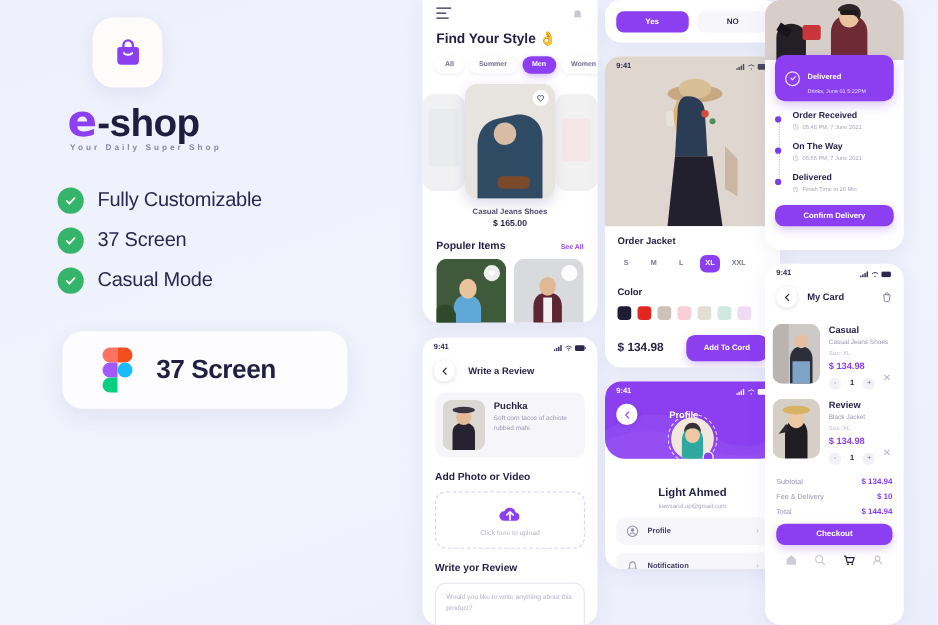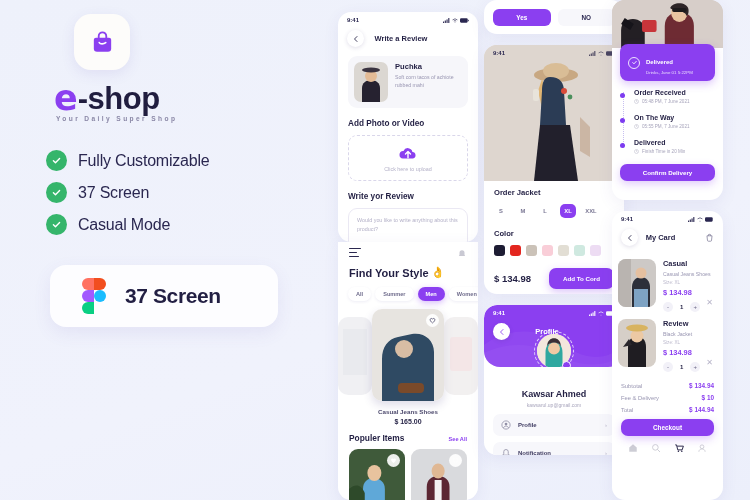--- a/index.html
+++ b/index.html
@@ -296,20 +296,107 @@
           <i class="fg-pu"></i>
           <i class="fg-bl"></i>
           <i class="fg-gr"></i>
       </span>
       <span class="figma-text">37 Screen</span>
     </div>
   </div>
 
   <div class="col col-a">
 
+    <div class="phone a1">
+      <div class="a1-top">
+        <span class="hamb">
+            <span></span>
+            <span></span>
+            <span></span>
+          </span>
+        <svg class="bell" viewBox="0 0 16 16">
+            <path d="M8 2a4 4 0 0 0-4 4v3l-1 2h10l-1-2V6a4 4 0 0 0-4-4z" fill="#2b2850"></path>
+          </svg>
+      </div>
+      <div class="a1-title">
+        <span>Find Your Style</span>
+        <span>👌</span>
+      </div>
+      <div class="chips">
+        <span class="chip">All</span>
+        <span class="chip">Summer</span>
+        <span class="chip active">Men</span>
+        <span class="chip">Women</span>
+      </div>
+
+      <div class="carousel">
+        <div class="cimg side left">
+          <svg class="ph-img" viewBox="0 0 34 78" preserveAspectRatio="none">
+              <rect width="34" height="78" fill="#dfe0e6"></rect>
+              <rect x="5" y="12" width="24" height="46" fill="#cfd2da"></rect>
+            </svg>
+        </div>
+        <div class="cimg main">
+          <svg class="ph-img" viewBox="0 0 72 92" preserveAspectRatio="none">
+            <rect width="72" height="92" fill="#e7e4e0"></rect>
+            <path d="M10 92V50c0-12 6-20 16-22l14-3c12-2 22 6 22 18v49z" fill="#2f4a63"></path>
+            <circle cx="32" cy="40" r="9" fill="#d8bda4"></circle>
+            <rect x="26" y="74" width="26" height="10" rx="4" fill="#7a4a2a"></rect>
+          </svg>
+          <span class="heart-badge">
+            <svg viewBox="0 0 16 16">
+                <path d="M8 13.5S2.5 10 2.5 6.3A3 3 0 0 1 8 4.6a3 3 0 0 1 5.5 1.7C13.5 10 8 13.5 8 13.5z" fill="none" stroke="#2b2850" stroke-width="1.4"></path>
+              </svg>
+          </span>
+        </div>
+        <div class="cimg side right">
+          <svg class="ph-img" viewBox="0 0 34 78" preserveAspectRatio="none">
+              <rect width="34" height="78" fill="#e3dfe0"></rect>
+              <rect x="6" y="20" width="22" height="34" rx="3" fill="#e8c9cc"></rect>
+            </svg>
+        </div>
+      </div>
+      <div class="prod-name">Casual Jeans Shoes</div>
+      <div class="prod-price">$ 165.00</div>
+
+      <div class="sec-head">
+        <span class="sec-title">Populer Items</span>
+        <span class="sec-link">See All</span>
+      </div>
+      <div class="grid2">
+        <div class="gcard">
+          <svg class="ph-img" viewBox="0 0 64 62" preserveAspectRatio="none">
+            <rect width="64" height="62" fill="#3f5a3a"></rect>
+            <path d="M16 62V40c0-7 5-11 12-11s13 4 13 11v22z" fill="#5fa8d8"></path>
+            <circle cx="29" cy="24" r="8" fill="#e8c39e"></circle>
+            <path d="M0 40c8-6 14-4 18 4v18H0z" fill="#2e4a2a"></path>
+          </svg>
+          <span class="heart-badge">
+            <svg viewBox="0 0 16 16">
+                <path d="M8 13.5S2.5 10 2.5 6.3A3 3 0 0 1 8 4.6a3 3 0 0 1 5.5 1.7C13.5 10 8 13.5 8 13.5z" fill="#fff"></path>
+              </svg>
+          </span>
+        </div>
+        <div class="gcard">
+          <svg class="ph-img" viewBox="0 0 64 62" preserveAspectRatio="none">
+            <rect width="64" height="62" fill="#d9dadd"></rect>
+            <path d="M18 62V38c0-7 5-11 13-11s13 4 13 11v24z" fill="#5c2733"></path>
+            <path d="M27 31h8v31h-8z" fill="#f2f2f2"></path>
+            <circle cx="31" cy="22" r="7.5" fill="#e0b894"></circle>
+          </svg>
+          <span class="heart-badge">
+            <svg viewBox="0 0 16 16">
+                <path d="M8 13.5S2.5 10 2.5 6.3A3 3 0 0 1 8 4.6a3 3 0 0 1 5.5 1.7C13.5 10 8 13.5 8 13.5z" fill="none" stroke="#fff" stroke-width="1.4"></path>
+              </svg>
+          </span>
+        </div>
+      </div>
+
+    </div>
+
     <div class="phone a2">
       <div class="statusbar">
         <span class="sb-time">9:41</span>
         <span class="sb-icons">
           <svg width="7" height="5" viewBox="0 0 10 7">
               <rect x="0" y="5" width="1.6" height="2" fill="#2a2750"></rect>
               <rect x="2.5" y="3.5" width="1.6" height="3.5" fill="#2a2750"></rect>
               <rect x="5" y="2" width="1.6" height="5" fill="#2a2750"></rect>
               <rect x="7.5" y="0" width="1.6" height="7" fill="#2a2750"></rect>
             </svg>
@@ -352,107 +439,20 @@
       <div class="sub-head">Add Photo or Video</div>
       <div class="upload-box">
         <svg class="upload-icon" viewBox="0 0 24 20">
           <path d="M6 16a4.5 4.5 0 0 1 .6-9 5.6 5.6 0 0 1 10.7 1.3A3.9 3.9 0 0 1 18 16z" fill="#8b3ff0"></path>
           <path d="M12 15V8M9 10.5L12 7.6l3 2.9" stroke="#fff" stroke-width="1.7" fill="none" stroke-linecap="round" stroke-linejoin="round"></path>
         </svg>
         <span class="upload-hint">Click here to upload</span>
       </div>
       <div class="sub-head">Write yor Review</div>
       <div class="textarea-box">Would you like to write anything about this product?</div>
-    </div>
-
-    <div class="phone a1">
-      <div class="a1-top">
-        <span class="hamb">
-            <span></span>
-            <span></span>
-            <span></span>
-          </span>
-        <svg class="bell" viewBox="0 0 16 16">
-            <path d="M8 2a4 4 0 0 0-4 4v3l-1 2h10l-1-2V6a4 4 0 0 0-4-4z" fill="#2b2850"></path>
-          </svg>
-      </div>
-      <div class="a1-title">
-        <span>Find Your Style</span>
-        <span>👌</span>
-      </div>
-      <div class="chips">
-        <span class="chip">All</span>
-        <span class="chip">Summer</span>
-        <span class="chip active">Men</span>
-        <span class="chip">Women</span>
-      </div>
-
-      <div class="carousel">
-        <div class="cimg side left">
-          <svg class="ph-img" viewBox="0 0 34 78" preserveAspectRatio="none">
-              <rect width="34" height="78" fill="#dfe0e6"></rect>
-              <rect x="5" y="12" width="24" height="46" fill="#cfd2da"></rect>
-            </svg>
-        </div>
-        <div class="cimg main">
-          <svg class="ph-img" viewBox="0 0 72 92" preserveAspectRatio="none">
-            <rect width="72" height="92" fill="#e7e4e0"></rect>
-            <path d="M10 92V50c0-12 6-20 16-22l14-3c12-2 22 6 22 18v49z" fill="#2f4a63"></path>
-            <circle cx="32" cy="40" r="9" fill="#d8bda4"></circle>
-            <rect x="26" y="74" width="26" height="10" rx="4" fill="#7a4a2a"></rect>
-          </svg>
-          <span class="heart-badge">
-            <svg viewBox="0 0 16 16">
-                <path d="M8 13.5S2.5 10 2.5 6.3A3 3 0 0 1 8 4.6a3 3 0 0 1 5.5 1.7C13.5 10 8 13.5 8 13.5z" fill="none" stroke="#2b2850" stroke-width="1.4"></path>
-              </svg>
-          </span>
-        </div>
-        <div class="cimg side right">
-          <svg class="ph-img" viewBox="0 0 34 78" preserveAspectRatio="none">
-              <rect width="34" height="78" fill="#e3dfe0"></rect>
-              <rect x="6" y="20" width="22" height="34" rx="3" fill="#e8c9cc"></rect>
-            </svg>
-        </div>
-      </div>
-      <div class="prod-name">Casual Jeans Shoes</div>
-      <div class="prod-price">$ 165.00</div>
-
-      <div class="sec-head">
-        <span class="sec-title">Populer Items</span>
-        <span class="sec-link">See All</span>
-      </div>
-      <div class="grid2">
-        <div class="gcard">
-          <svg class="ph-img" viewBox="0 0 64 62" preserveAspectRatio="none">
-            <rect width="64" height="62" fill="#3f5a3a"></rect>
-            <path d="M16 62V40c0-7 5-11 12-11s13 4 13 11v22z" fill="#5fa8d8"></path>
-            <circle cx="29" cy="24" r="8" fill="#e8c39e"></circle>
-            <path d="M0 40c8-6 14-4 18 4v18H0z" fill="#2e4a2a"></path>
-          </svg>
-          <span class="heart-badge">
-            <svg viewBox="0 0 16 16">
-                <path d="M8 13.5S2.5 10 2.5 6.3A3 3 0 0 1 8 4.6a3 3 0 0 1 5.5 1.7C13.5 10 8 13.5 8 13.5z" fill="#fff"></path>
-              </svg>
-          </span>
-        </div>
-        <div class="gcard">
-          <svg class="ph-img" viewBox="0 0 64 62" preserveAspectRatio="none">
-            <rect width="64" height="62" fill="#d9dadd"></rect>
-            <path d="M18 62V38c0-7 5-11 13-11s13 4 13 11v24z" fill="#5c2733"></path>
-            <path d="M27 31h8v31h-8z" fill="#f2f2f2"></path>
-            <circle cx="31" cy="22" r="7.5" fill="#e0b894"></circle>
-          </svg>
-          <span class="heart-badge">
-            <svg viewBox="0 0 16 16">
-                <path d="M8 13.5S2.5 10 2.5 6.3A3 3 0 0 1 8 4.6a3 3 0 0 1 5.5 1.7C13.5 10 8 13.5 8 13.5z" fill="none" stroke="#fff" stroke-width="1.4"></path>
-              </svg>
-          </span>
-        </div>
-      </div>
-
     </div>
   </div>
 
   <div class="col col-b">
 
     <div class="phone b1">
       <span class="btn-yes">Yes</span>
       <span class="btn-no">NO</span>
     </div>
 
@@ -553,21 +553,21 @@
             <svg class="ph-img" viewBox="0 0 40 40">
               <rect width="40" height="40" fill="#f3e7dd"></rect>
               <path d="M20 10c7 0 10 5 10 12v18H10V22c0-7 3-12 10-12z" fill="#2fa8a0"></path>
               <circle cx="20" cy="17" r="7" fill="#f0c9a4"></circle>
               <path d="M12 14c0-6 4-9 8-9s8 3 8 9c-2-3-5-4-8-4s-6 1-8 4z" fill="#3a2f36"></path>
             </svg>
           </div>
           <span class="avatar-badge"></span>
         </div>
       </div>
-      <div class="b3-name">Kawsar Ahmed</div>
+      <div class="b3-name">Light Ahmed</div>
       <div class="b3-mail">kawsarul.up@gmail.com</div>
 
       <div class="menu-row">
         <svg class="menu-ic" viewBox="0 0 16 16">
             <circle cx="8" cy="8" r="6.6" fill="none" stroke="#403d63" stroke-width="1.3"></circle>
             <circle cx="8" cy="6.4" r="2.2" fill="#403d63"></circle>
             <path d="M4 12.6c.8-2 2.2-2.8 4-2.8s3.2.8 4 2.8" fill="none" stroke="#403d63" stroke-width="1.3"></path>
           </svg>
         <span class="menu-lbl">Profile</span>
         <span class="chev">›</span>

